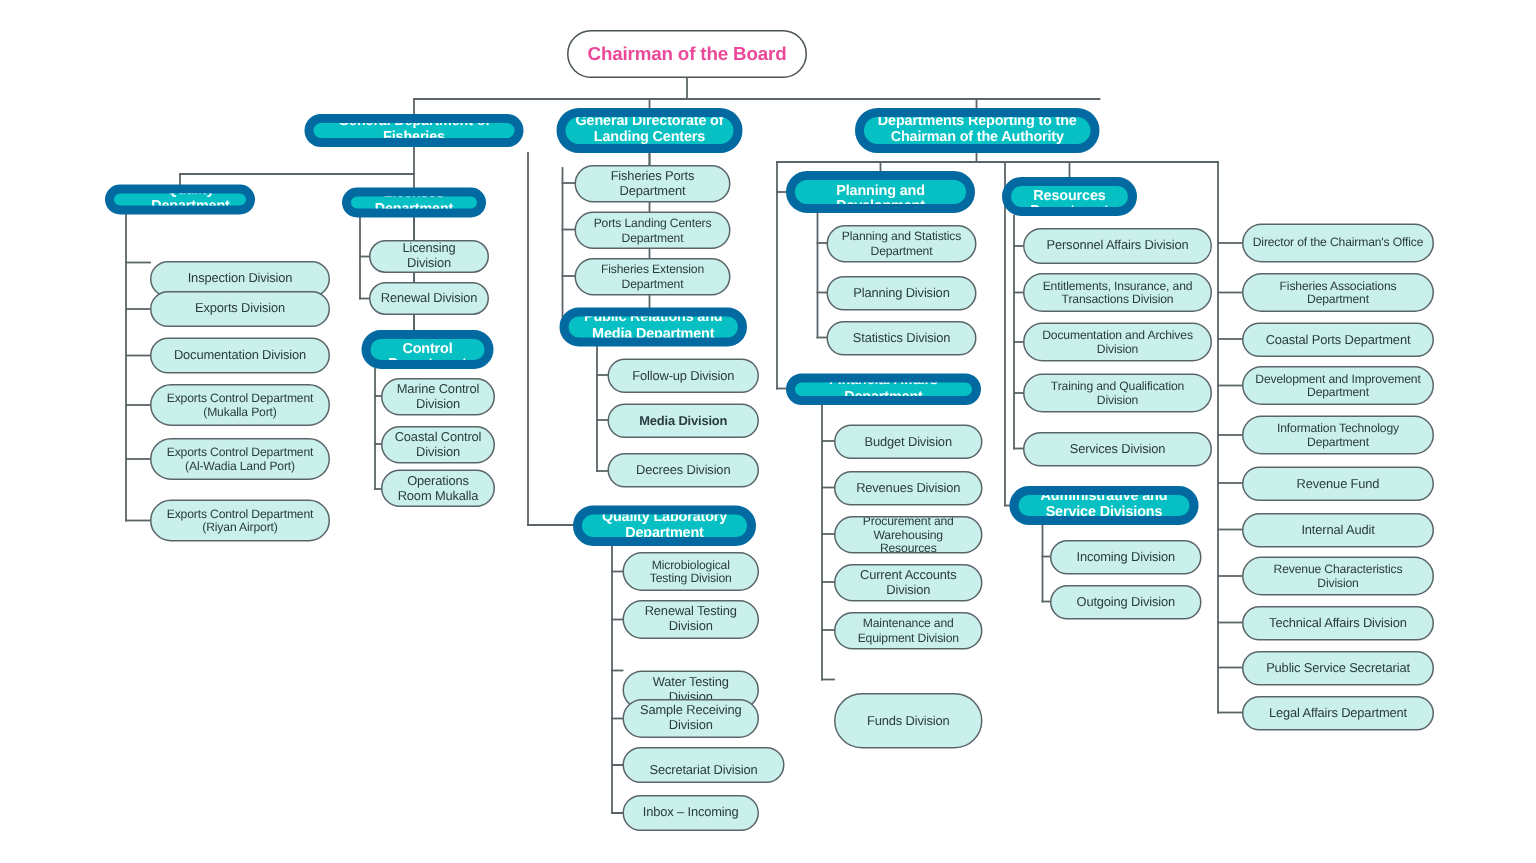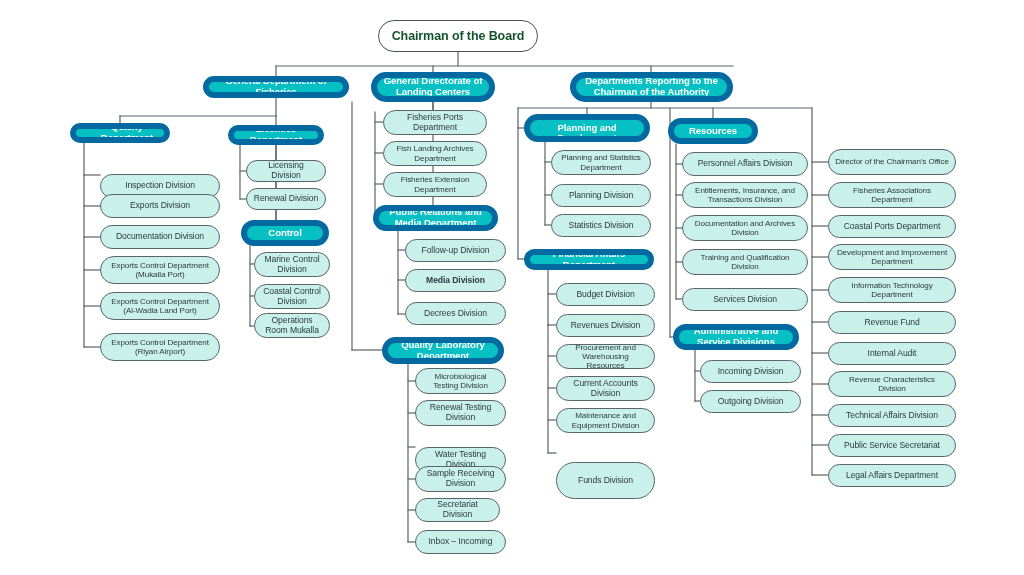--- a/index.html
+++ b/index.html
@@ -35,21 +35,21 @@
     text-align: center;
     border-radius: 999px;
     border: 1px solid #555f63;
     line-height: 1.12;
     padding: 2px 6px;
     overflow: hidden;
     letter-spacing: -0.1px;
   }
   .node.root {
     background: #ffffff;
-    color: #14532d;
+    color: #ec4899;
     font-weight: bold;
     font-size: 12.5px;
     border: 1px solid #4a5357;
   }
   .node.primary {
     background: #06c0c4;
     color: #ffffff;
     font-weight: bold;
     font-size: 9.6px;
     border: 6px solid #0369a1;
@@ -208,21 +208,21 @@
       <div class="node leaf" style="left: 254px; top: 284px; width: 76px; height: 25px;">
         <span>Coastal Control Division</span>
       </div>
       <div class="node leaf" style="left: 254px; top: 313px; width: 76px; height: 25px;">
         <span>Operations Room Mukalla</span>
       </div>
       <div class="node leaf" style="left: 383px; top: 110px; width: 104px; height: 25px;">
         <span>Fisheries Ports Department</span>
       </div>
       <div class="node leaf wide-text" style="left: 383px; top: 141px; width: 104px; height: 25px;">
-        <span>Fish Landing Archives Department</span>
+        <span>Ports Landing Centers Department</span>
       </div>
       <div class="node leaf wide-text" style="left: 383px; top: 172px; width: 104px; height: 25px;">
         <span>Fisheries Extension Department</span>
       </div>
       <div class="node primary" style="left: 373px; top: 205px; width: 125px; height: 26px;">
         <span>Public Relations and Media Department</span>
       </div>
       <div class="node leaf" style="left: 405px; top: 239px; width: 101px; height: 23px;">
         <span>Follow-up Division</span>
       </div>
@@ -240,21 +240,21 @@
       </div>
       <div class="node leaf" style="left: 415px; top: 400px; width: 91px; height: 26px;">
         <span>Renewal Testing Division</span>
       </div>
       <div class="node leaf" style="left: 415px; top: 434px; width: 91px; height: 26px; margin-top: 13px;">
         <span>Water Testing Division</span>
       </div>
       <div class="node leaf" style="left: 415px; top: 466px; width: 91px; height: 26px;">
         <span>Sample Receiving Division</span>
       </div>
-      <div class="node leaf" style="left: 415px; top: 498px; width: 85px; height: 24px;">
+      <div class="node leaf" style="left: 415px; top: 498px; width: 108px; height: 24px; align-items: flex-end;">
         <span>Secretariat Division</span>
       </div>
       <div class="node leaf" style="left: 415px; top: 530px; width: 91px; height: 24px;">
         <span>Inbox – Incoming</span>
       </div>
       <div class="node primary" style="left: 524px; top: 114px; width: 126px; height: 28px;">
         <span>General Directorate of Planning and Development</span>
       </div>
       <div class="node leaf wide-text" style="left: 551px; top: 150px; width: 100px; height: 25px;">
         <span>Planning and Statistics Department</span>

